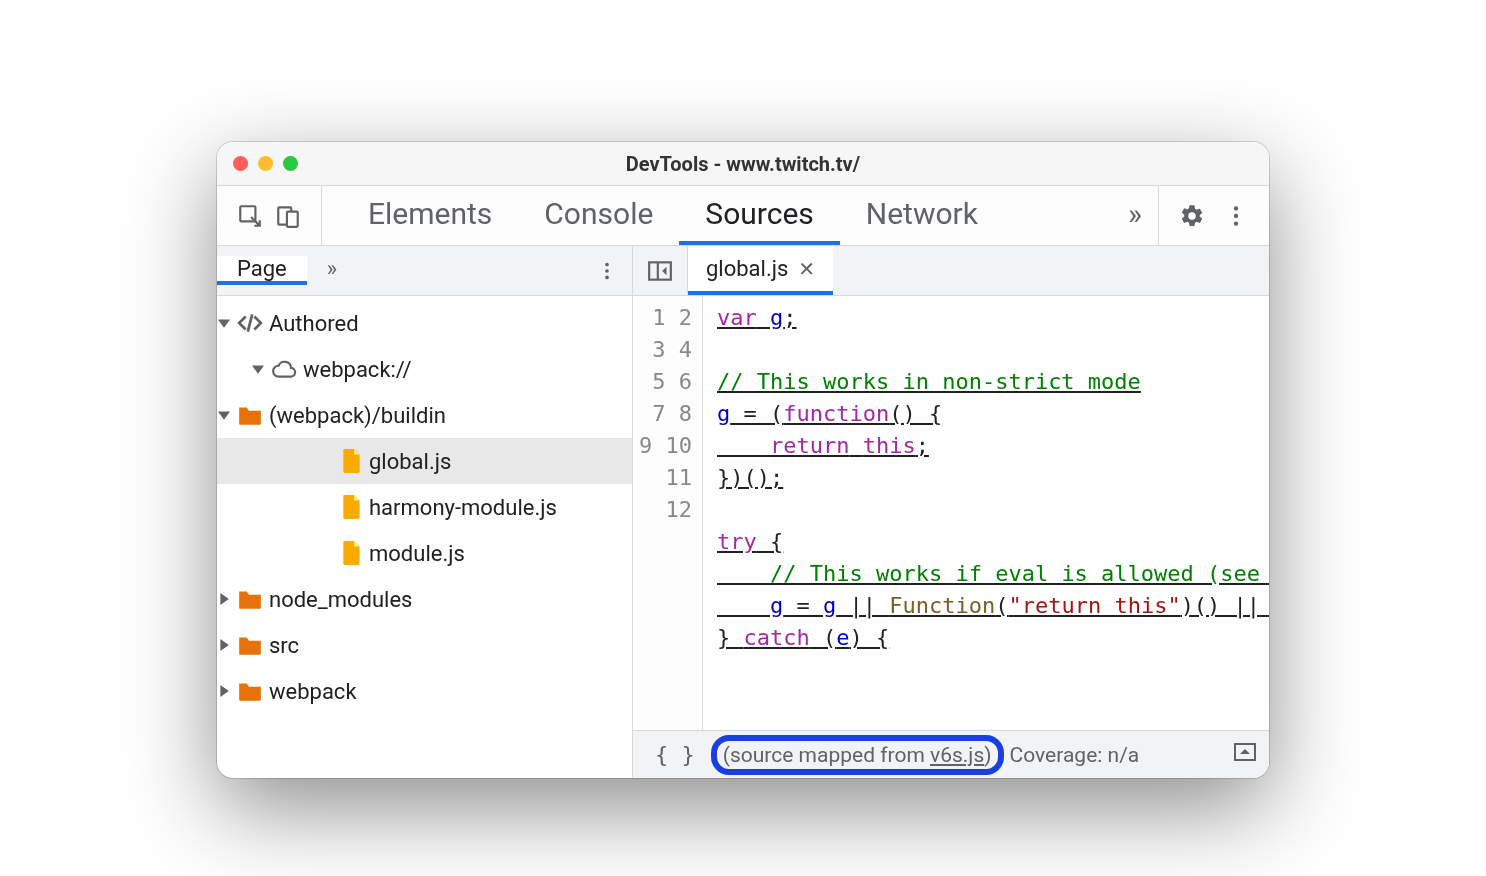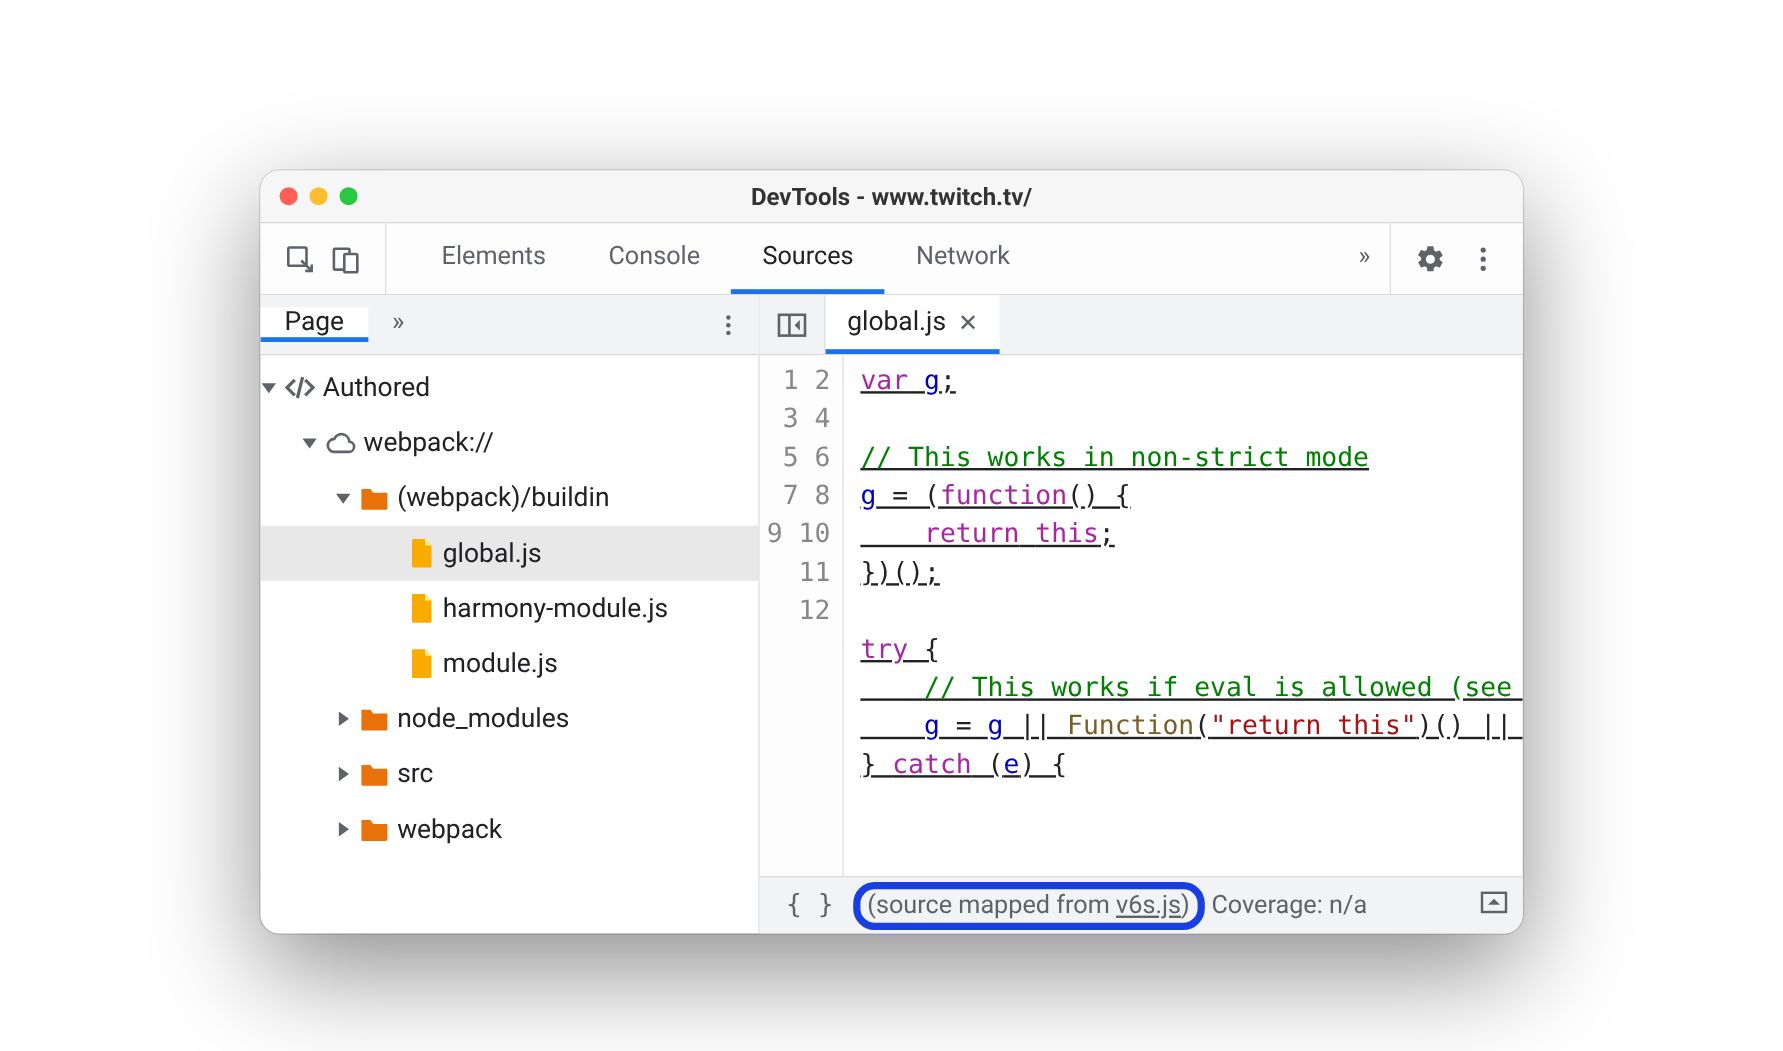--- a/index.html
+++ b/index.html
@@ -55,21 +55,21 @@
     border-right: 1px solid #d9d9d9;
   }
   .toolbar .main-tabs {
     display: flex; align-items: stretch;
     flex: 1;
     padding-left: 20px;
   }
   .main-tab {
     display: flex; align-items: center;
     padding: 0 26px;
-    font-size: 21px;
+    font-size: 30px;
     color: #5f6368;
     cursor: pointer;
     border-bottom: 4px solid transparent;
   }
   .main-tab.active { color: #202124; border-bottom-color: #1a73e8; }
   .toolbar .right-icons {
     display: flex; align-items: center; gap: 18px;
     padding: 0 20px;
     border-left: 1px solid #d9d9d9;
   }
@@ -100,21 +100,21 @@
   .sidebar-tab.active { color: #202124; border-bottom-color: #1a73e8; background: #fff; }
   .sidebar-tabs .spacer { flex: 1; }
   .sidebar-tabs .more { display: flex; align-items: center; padding: 0 14px; cursor: pointer; color: #5f6368; }
 
   .tree { flex: 1; overflow: auto; font-size: 22px; color: #202124; padding-top: 4px; }
   .node { display: flex; align-items: center; height: 46px; gap: 6px; cursor: pointer; }
   .node .arrow { width: 14px; display: inline-flex; justify-content: center; color: #5f6368; }
   .node.selected { background: #e8e8e8; }
   .pad0 { }
   .pad1 { padding-left: 34px; }
-  .pad2 { padding-left: 62px; }
+  .pad2 { }
   .pad3 { padding-left: 104px; }
   .folder-icon { color: #e8710a; display: inline-flex; }
   .folder-icon svg { width: 26px; height: 22px; }
   .file-icon { color: #f9ab00; display: inline-flex; }
   .file-icon svg { width: 22px; height: 26px; }
   .cloud-icon, .code-icon { color: #5f6368; display: inline-flex; }
   .cloud-icon svg, .code-icon svg { width: 26px; height: 22px; }
   .node .label { white-space: nowrap; }
 
   .editor-pane { flex: 1; display: flex; flex-direction: column; min-width: 0; }

